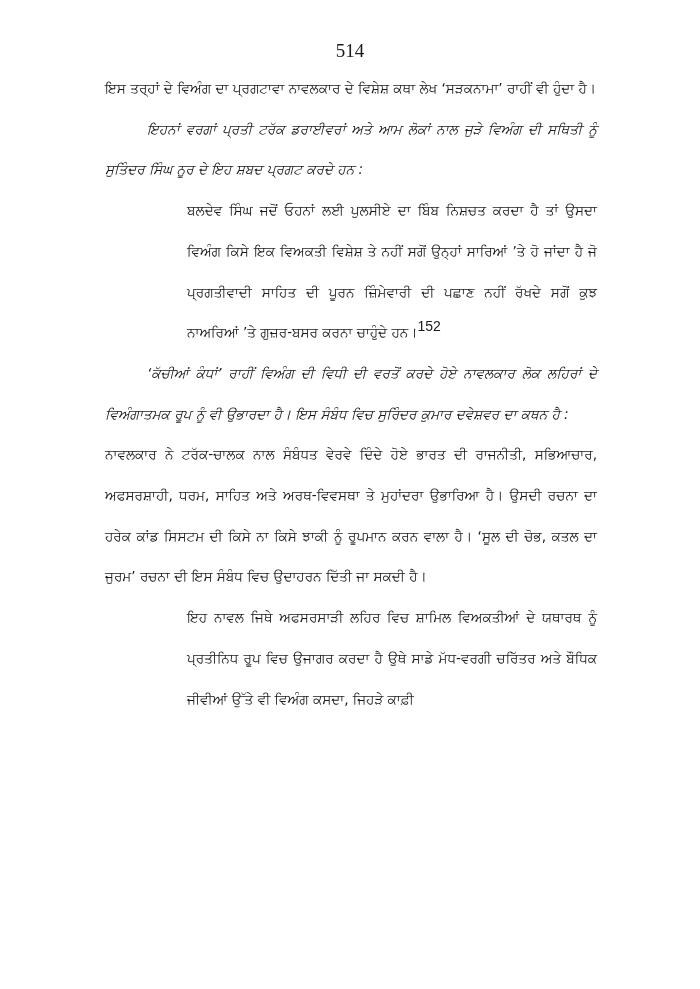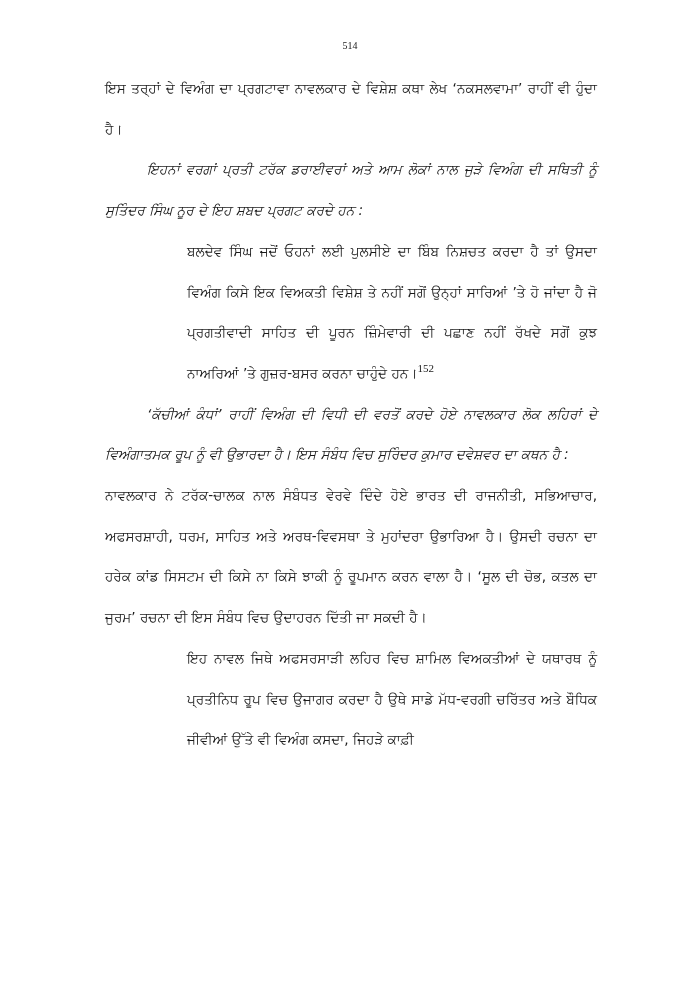--- a/index.html
+++ b/index.html
@@ -21,21 +21,21 @@
       width: 700px;
       height: 989px;
     }
     .page-number {
       position: absolute;
       top: 40px;
       left: 0;
       width: 700px;
       text-align: center;
       font-family: "Liberation Serif", "DejaVu Serif", serif;
-      font-size: 10px;
+      font-size: 19px;
       color: #1a1a1a;
     }
     .body-text {
       position: absolute;
       left: 105px;
       top: 68px;
       width: 492px;
       font-size: 13.6px;
       line-height: 40.7px;
       text-align: justify;
@@ -47,33 +47,33 @@
     }
     .para.indent {
       text-indent: 42px;
       font-style: italic;
     }
     .quote {
       margin: 0 0 0 82px;
       text-align: justify;
     }
     sup.ref {
-      font-family: Liberation Serif, serif;
-      font-size: 11px;
+      font-family: Liberation Sans, sans-serif;
+      font-size: 14px;
       line-height: 0;
       vertical-align: super;
     }
   </style>
 </head>
 <body>
 
 <div class="page">
   <div class="page-number">514</div>
 
   <div class="body-text">
-    <p class="para">ਇਸ ਤਰ੍ਹਾਂ ਦੇ ਵਿਅੰਗ ਦਾ ਪ੍ਰਗਟਾਵਾ ਨਾਵਲਕਾਰ ਦੇ ਵਿਸ਼ੇਸ਼ ਕਥਾ ਲੇਖ ‘ਨਕਸਲਵਾਮਾ’ ਰਾਹੀਂ ਵੀ ਹੁੰਦਾ ਹੈ।</p>
+    <p class="para">ਇਸ ਤਰ੍ਹਾਂ ਦੇ ਵਿਅੰਗ ਦਾ ਪ੍ਰਗਟਾਵਾ ਨਾਵਲਕਾਰ ਦੇ ਵਿਸ਼ੇਸ਼ ਕਥਾ ਲੇਖ ‘ਸੜਕਨਾਮਾ’ ਰਾਹੀਂ ਵੀ ਹੁੰਦਾ ਹੈ।</p>
     <p class="para indent">ਇਹਨਾਂ ਵਰਗਾਂ ਪ੍ਰਤੀ ਟਰੱਕ ਡਰਾਈਵਰਾਂ ਅਤੇ ਆਮ ਲੋਕਾਂ ਨਾਲ ਜੁੜੇ ਵਿਅੰਗ ਦੀ ਸਥਿਤੀ ਨੂੰ ਸੁਤਿੰਦਰ ਸਿੰਘ ਨੂਰ ਦੇ ਇਹ ਸ਼ਬਦ ਪ੍ਰਗਟ ਕਰਦੇ ਹਨ :</p>
     <p class="quote"><span>ਬਲਦੇਵ ਸਿੰਘ ਜਦੋਂ ਓਹਨਾਂ ਲਈ ਪੁਲਸੀਏ ਦਾ ਬਿੰਬ ਨਿਸ਼ਚਤ ਕਰਦਾ ਹੈ ਤਾਂ ਉਸਦਾ ਵਿਅੰਗ ਕਿਸੇ ਇਕ ਵਿਅਕਤੀ ਵਿਸ਼ੇਸ਼ ਤੇ ਨਹੀਂ ਸਗੋਂ ਉਨ੍ਹਾਂ ਸਾਰਿਆਂ ’ਤੇ ਹੋ ਜਾਂਦਾ ਹੈ ਜੋ ਪ੍ਰਗਤੀਵਾਦੀ ਸਾਹਿਤ ਦੀ ਪੂਰਨ ਜ਼ਿੰਮੇਵਾਰੀ ਦੀ ਪਛਾਣ ਨਹੀਂ ਰੱਖਦੇ ਸਗੋਂ ਕੁਝ ਨਾਅਰਿਆਂ ’ਤੇ ਗੁਜ਼ਰ-ਬਸਰ ਕਰਨਾ ਚਾਹੁੰਦੇ ਹਨ।</span><sup class="ref">152</sup></p>
     <p class="para indent">‘ਕੱਚੀਆਂ ਕੰਧਾਂ’ ਰਾਹੀਂ ਵਿਅੰਗ ਦੀ ਵਿਧੀ ਦੀ ਵਰਤੋਂ ਕਰਦੇ ਹੋਏ ਨਾਵਲਕਾਰ ਲੋਕ ਲਹਿਰਾਂ ਦੇ ਵਿਅੰਗਾਤਮਕ ਰੂਪ ਨੂੰ ਵੀ ਉਭਾਰਦਾ ਹੈ। ਇਸ ਸੰਬੰਧ ਵਿਚ ਸੁਰਿੰਦਰ ਕੁਮਾਰ ਦਵੇਸ਼ਵਰ ਦਾ ਕਥਨ ਹੈ :</p>
     <p class="para">ਨਾਵਲਕਾਰ ਨੇ ਟਰੱਕ-ਚਾਲਕ ਨਾਲ ਸੰਬੰਧਤ ਵੇਰਵੇ ਦਿੰਦੇ ਹੋਏ ਭਾਰਤ ਦੀ ਰਾਜਨੀਤੀ, ਸਭਿਆਚਾਰ, ਅਫਸਰਸ਼ਾਹੀ, ਧਰਮ, ਸਾਹਿਤ ਅਤੇ ਅਰਥ-ਵਿਵਸਥਾ ਤੇ ਮੁਹਾਂਦਰਾ ਉਭਾਰਿਆ ਹੈ। ਉਸਦੀ ਰਚਨਾ ਦਾ ਹਰੇਕ ਕਾਂਡ ਸਿਸਟਮ ਦੀ ਕਿਸੇ ਨਾ ਕਿਸੇ ਝਾਕੀ ਨੂੰ ਰੂਪਮਾਨ ਕਰਨ ਵਾਲਾ ਹੈ। ‘ਸੂਲ ਦੀ ਚੋਭ, ਕਤਲ ਦਾ ਜੁਰਮ’ ਰਚਨਾ ਦੀ ਇਸ ਸੰਬੰਧ ਵਿਚ ਉਦਾਹਰਨ ਦਿੱਤੀ ਜਾ ਸਕਦੀ ਹੈ।</p>
     <p class="quote">ਇਹ ਨਾਵਲ ਜਿਥੇ ਅਫਸਰਸਾੜੀ ਲਹਿਰ ਵਿਚ ਸ਼ਾਮਿਲ ਵਿਅਕਤੀਆਂ ਦੇ ਯਥਾਰਥ ਨੂੰ ਪ੍ਰਤੀਨਿਧ ਰੂਪ ਵਿਚ ਉਜਾਗਰ ਕਰਦਾ ਹੈ ਉਥੇ ਸਾਡੇ ਮੱਧ-ਵਰਗੀ ਚਰਿੱਤਰ ਅਤੇ ਬੌਧਿਕ ਜੀਵੀਆਂ ਉੱਤੇ ਵੀ ਵਿਅੰਗ ਕਸਦਾ, ਜਿਹੜੇ ਕਾਫ਼ੀ</p>
   </div>
 </div>
 
 </body></html>

